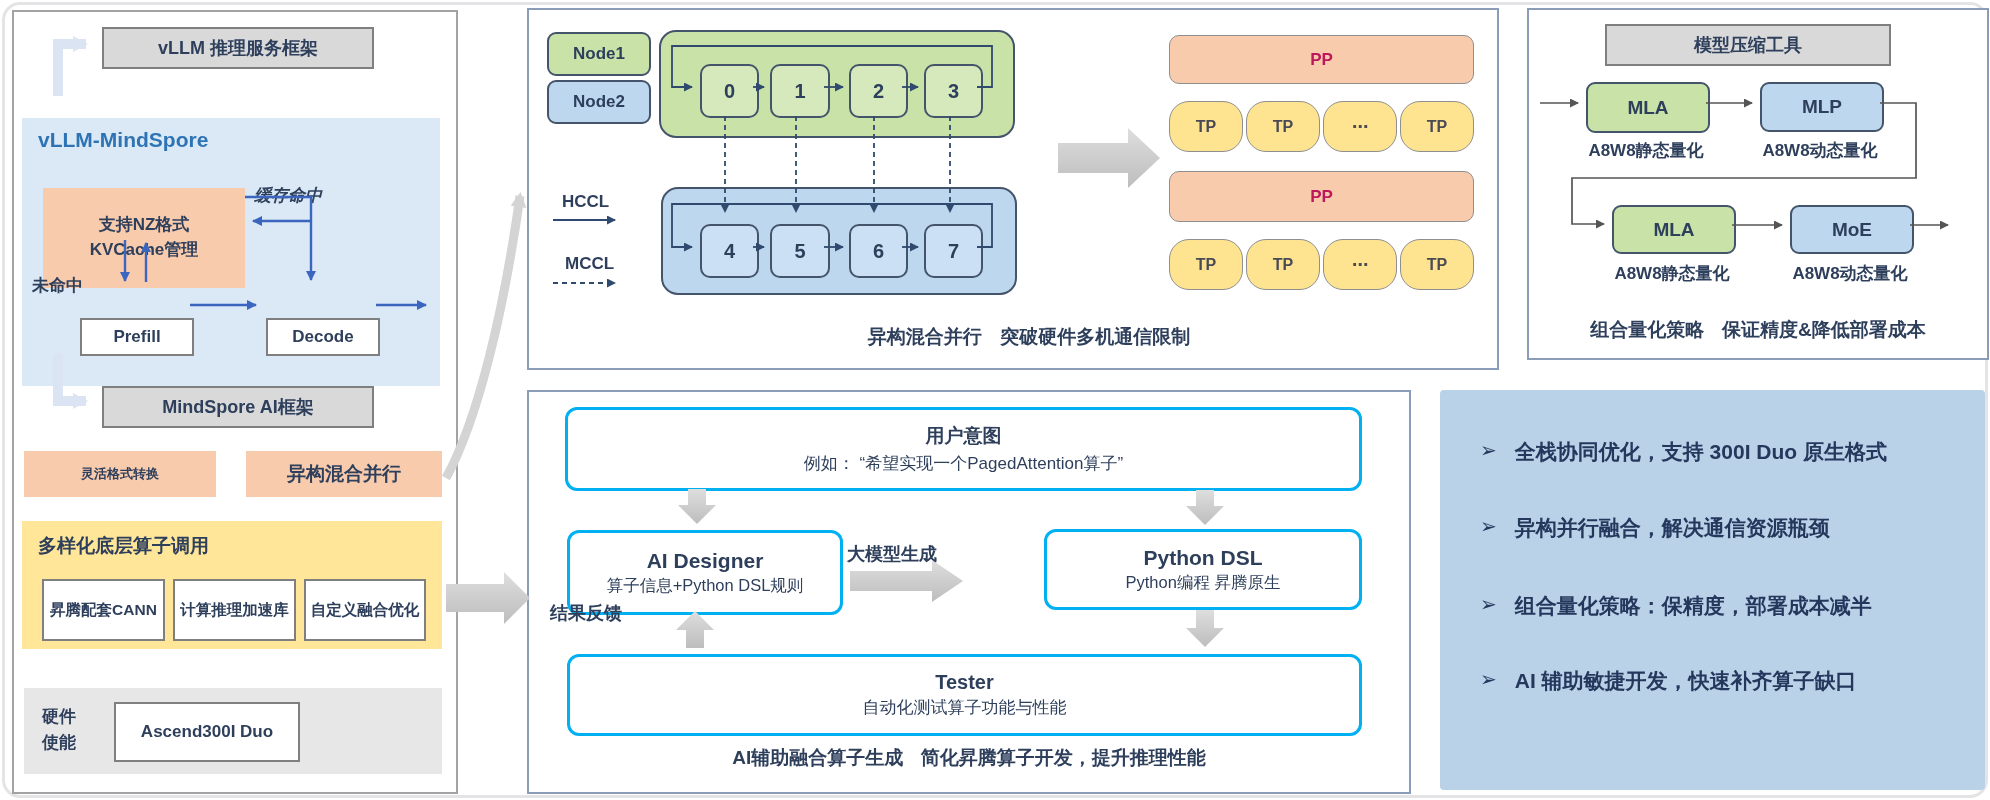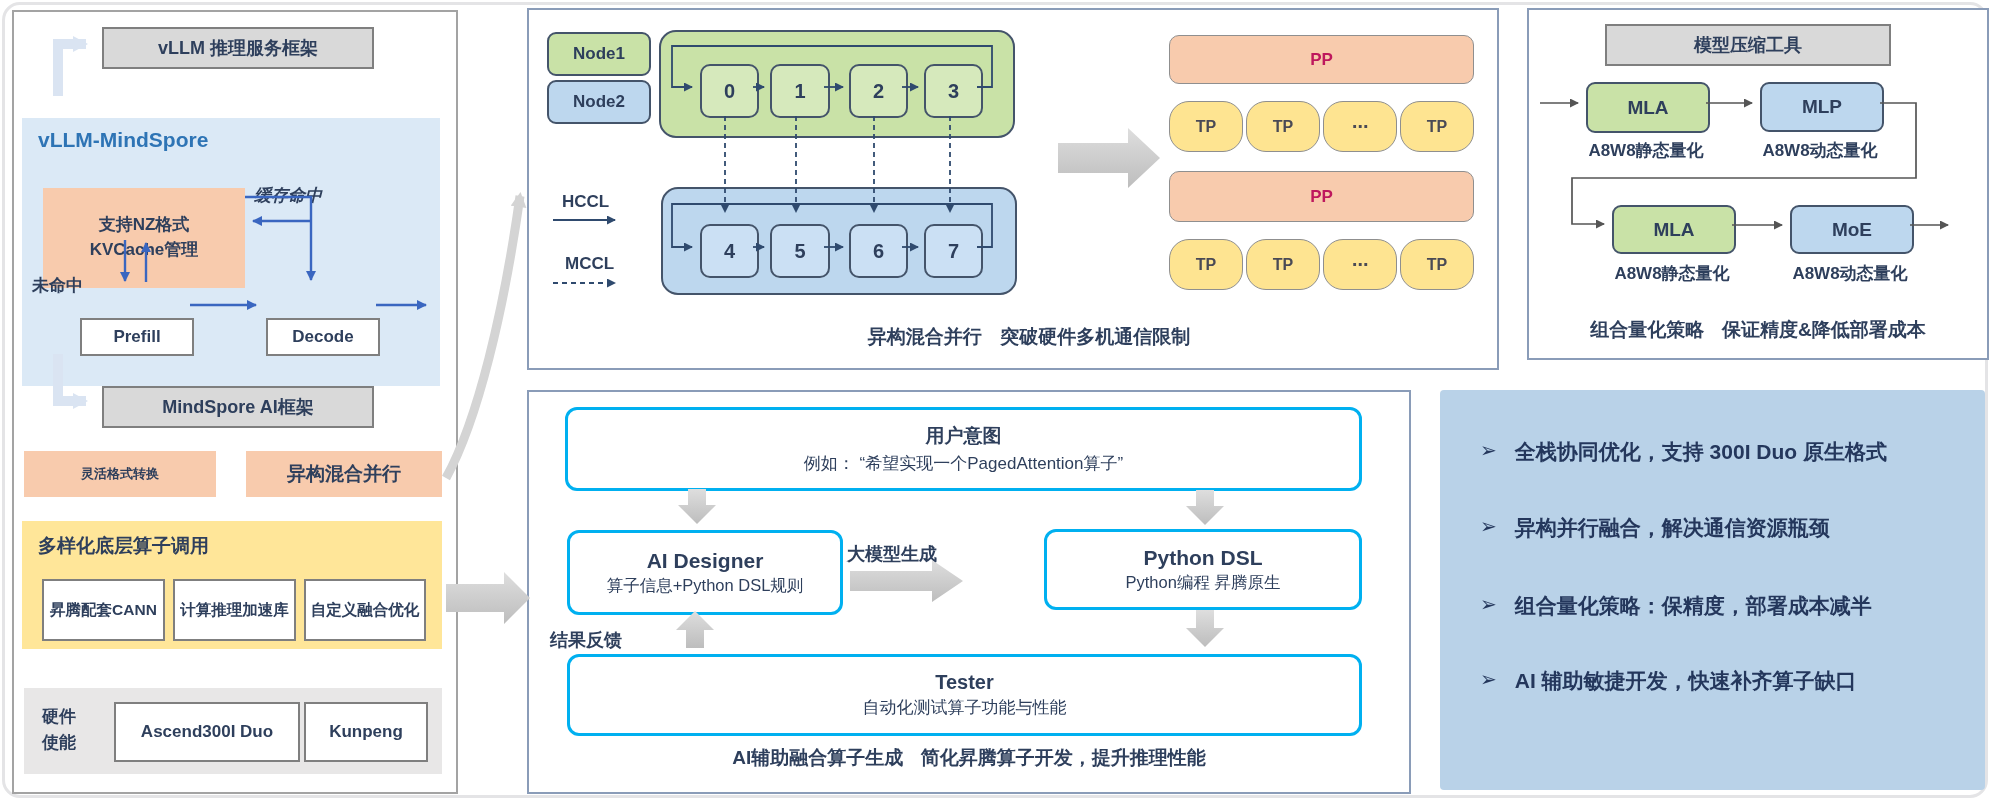--- a/index.html
+++ b/index.html
@@ -68,21 +68,20 @@
     <div class="abs" style="left:8px;top:509px;width:420px;height:128px;background:var(--yellow);">
       <div class="abs lbl" style="left:16px;top:12px;font-size:19px;">多样化底层算子调用</div>
       <div class="abs wbox ctr" style="left:20px;top:58px;width:123px;height:62px;font-size:15.5px;line-height:1.4;padding:0 4px;box-sizing:border-box;">昇腾配套CANN</div>
       <div class="abs wbox ctr" style="left:151px;top:58px;width:123px;height:62px;font-size:15.5px;line-height:1.4;padding:0 4px;box-sizing:border-box;">计算推理加速库</div>
       <div class="abs wbox ctr" style="left:282px;top:58px;width:122px;height:62px;font-size:15.5px;line-height:1.4;padding:0 4px;box-sizing:border-box;">自定义融合优化</div>
     </div>
 
     <div class="abs" style="left:10px;top:676px;width:418px;height:86px;background:var(--grayPanel);">
       <div class="abs lbl" style="left:18px;top:16px;width:40px;font-size:17px;white-space:normal;line-height:1.5;">硬件使能</div>
       <div class="abs wbox ctr" style="left:90px;top:14px;width:182px;height:56px;font-size:17px;">Ascend300I Duo</div>
-      <div class="abs wbox ctr" style="left:280px;top:14px;width:120px;height:56px;font-size:17px;">Kunpeng</div>
     </div>
   </div>
 
   <div class="panel bordered" style="left:527px;top:8px;width:968px;height:358px;">
 
     <div class="abs nodeLegend ctr" style="left:18px;top:22px;width:100px;height:40px;background:var(--green);">Node1</div>
     <div class="abs nodeLegend ctr" style="left:18px;top:70px;width:100px;height:40px;background:var(--blue);">Node2</div>
 
     <div class="nodeCont" style="left:130px;top:20px;width:352px;height:104px;background:var(--green);"></div>
     <div class="abs nodeBox ctr" style="left:171px;top:54px;width:55px;height:50px;background:var(--greenLight);">0</div>
@@ -150,21 +149,21 @@
       <div style="font-size:16.5px;margin-top:2px;">算子信息+Python DSL规则</div>
     </div>
 
     <div class="abs lbl" style="left:318px;top:150px;font-size:18px;">大模型生成</div>
 
     <div class="abs ctr cyanBox" style="left:515px;top:137px;width:312px;height:75px;">
       <div style="font-weight:bold;font-size:21px;">Python DSL</div>
       <div style="font-size:16.5px;margin-top:2px;">Python编程 昇腾原生</div>
     </div>
 
-    <div class="abs lbl" style="left:21px;top:236px;font-size:18px;">结果反馈</div>
+    <div class="abs lbl" style="left:21px;top:209px;font-size:18px;">结果反馈</div>
 
     <div class="abs ctr cyanBox" style="left:38px;top:262px;width:789px;height:76px;">
       <div style="font-weight:bold;font-size:20px;">Tester</div>
       <div style="font-size:17px;margin-top:2px;">自动化测试算子功能与性能</div>
     </div>
 
     <div class="abs cap" style="left:0;top:353px;width:880px;">
       <span>AI辅助融合算子生成</span>
       <span style="display:inline-block;width:7px;"></span>
       <span>简化昇腾算子开发，提升推理性能</span>

